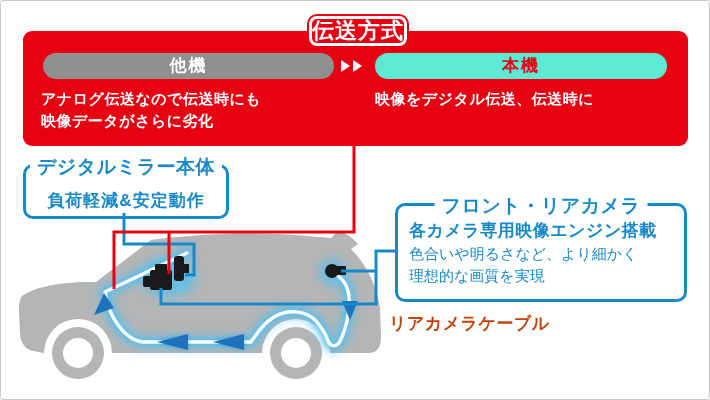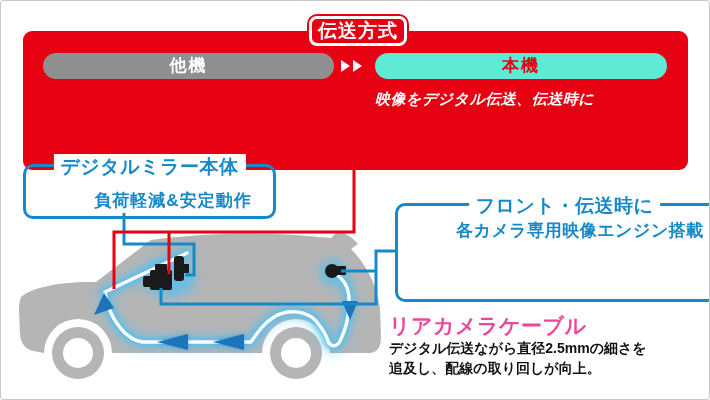--- a/index.html
+++ b/index.html
@@ -4,50 +4,50 @@
 <style>
   html,body{margin:0;padding:0;background:#fff;}
   .stage{
     position:relative;width:708px;height:398px;background:#fff;
     border:1px solid #c9c9c9;border-radius:3px;overflow:hidden;
     font-family:"Liberation Sans","DejaVu Sans",sans-serif;
   }
   .abs{position:absolute;}
 
   
-  .red-panel{left:22px;top:30px;width:665px;height:139px;background:#e60012;border-radius:9px;}
+  .red-panel{left:22px;top:30px;width:665px;height:115px;background:#e60012;border-radius:9px;}
   .badge{
     left:308px;top:15px;width:92px;height:24px;z-index:6;
     background:#e60012;border:3px solid #fff;border-radius:8px;
     box-shadow:0 0 0 2px #e60012;
-    color:#fff;font-weight:bold;font-size:19px;line-height:24px;text-align:center;letter-spacing:1px;
+    color:#fff;font-weight:bold;font-size:22px;line-height:24px;text-align:center;letter-spacing:1px;
   }
   .pill{height:26px;border-radius:13px;font-weight:bold;font-size:17px;line-height:26px;text-align:center;letter-spacing:2px;}
   .pill-other{left:20px;top:22px;width:291px;background:#8f8f8f;color:#fff;}
   .pill-main {left:352px;top:22px;width:292px;background:#5eead4;color:#e60012;}
   .tri{width:0;height:0;border-top:6px solid transparent;border-bottom:6px solid transparent;border-left:9px solid #fff;top:29px;}
   .tri1{left:318px;} .tri2{left:330px;}
   .panel-desc{color:#fff;font-weight:bold;font-size:15px;line-height:22px;top:57px;letter-spacing:.5px;white-space:nowrap;}
-  .desc-left{left:18px;} .desc-right{left:352px;font-style:italic;}
+  .desc-left{left:18px;} .desc-right{left:352px;}
 
   
-  .callout{border:3px solid #1789c9;border-radius:10px;background:transparent;padding-left:47px;}
+  .callout{border:3px solid #1789c9;border-radius:10px;background:transparent;}
   .mirror-box{left:22px;top:163px;width:200px;height:49px;}
   .camera-box{left:394px;top:202px;width:286px;height:93px;background:#fff;}
   .callout-title{
     position:absolute;top:-13px;left:50%;transform:translateX(-50%);
     background:#fff;padding:0 7px;color:#1789c9;font-weight:bold;font-size:19px;white-space:nowrap;letter-spacing:.5px;
   }
   .mirror-body{margin-top:22px;text-align:center;color:#1789c9;font-weight:bold;font-size:17px;letter-spacing:1px;}
   .camera-content{padding:13px 0 0 11px;color:#1789c9;}
   .camera-headline{font-weight:bold;font-size:17px;margin-bottom:1px;letter-spacing:.5px;white-space:nowrap;}
   .camera-desc{font-size:15px;line-height:22px;white-space:nowrap;}
 
   
-  .cable-title{left:388px;top:311px;color:#ec4899;font-weight:bold;font-size:21px;letter-spacing:.5px;}
+  .cable-title{left:388px;top:311px;color:#c2410c;font-weight:bold;font-size:17px;letter-spacing:.5px;}
   .cable-desc{left:388px;top:337px;color:#111;font-weight:bold;font-size:14px;line-height:20px;white-space:nowrap;}
 
   svg{position:absolute;left:0;top:0;}
 </style>
 </head>
 <body>
 
 <div class="stage">
 
   <svg width="708" height="398" viewBox="0 0 708 398">
@@ -125,39 +125,43 @@
 
   <div class="abs red-panel">
     <div class="abs pill pill-other">
       <span>他機</span>
     </div>
     <span class="abs tri tri1"></span>
     <span class="abs tri tri2"></span>
     <div class="abs pill pill-main">
       <span>本機</span>
     </div>
+    <div class="abs panel-desc desc-left">
+      <div>アナログ伝送なので伝送時にも</div>
+      <div>映像データがさらに劣化</div>
+    </div>
     <div class="abs panel-desc desc-right">
       <div>映像をデジタル伝送、伝送時に</div>
     </div>
   </div>
   <div class="abs badge">
     <span>伝送方式</span>
   </div>
 
   <div class="abs callout mirror-box">
     <div class="callout-title">デジタルミラー本体</div>
     <div class="mirror-body">負荷軽減&amp;安定動作</div>
   </div>
 
   <div class="abs callout camera-box">
-    <div class="callout-title">フロント・伝送時に</div>
+    <div class="callout-title">フロント・リアカメラ</div>
     <div class="camera-content">
       <div class="camera-headline">各カメラ専用映像エンジン搭載</div>
+      <div class="camera-desc">
+        <div>色合いや明るさなど、より細かく</div>
+        <div>理想的な画質を実現</div>
+      </div>
     </div>
   </div>
 
   <div class="abs cable-title">リアカメラケーブル</div>
-  <div class="abs cable-desc">
-    <div>デジタル伝送ながら直径2.5mmの細さを</div>
-    <div>追及し、配線の取り回しが向上。</div>
-  </div>
 
 </div>
 
 </body></html>

